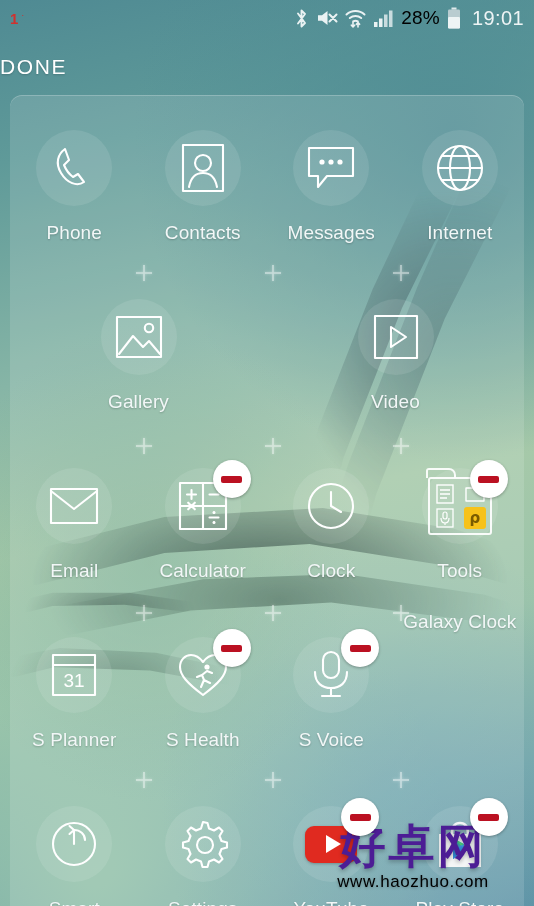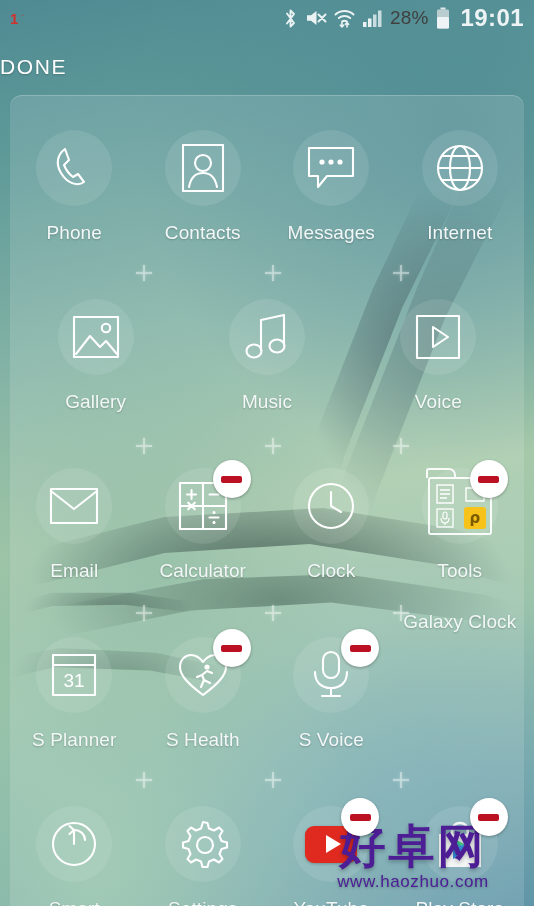--- a/index.html
+++ b/index.html
@@ -49,22 +49,22 @@
     filter:blur(1.6px);}
 
   
   .statusbar{position:absolute;left:0;top:0;width:534px;height:36px;
     display:flex;align-items:center;padding:0 10px;box-sizing:border-box;}
   .sb-left{display:flex;align-items:center;gap:2px;flex:1;}
   .notif-1{color:#d0312e;font-size:15px;font-weight:700;line-height:1;letter-spacing:0;}
   .notif-dot{color:#d0312e;font-size:9px;line-height:1;margin-left:1px;margin-top:-5px;}
   .sb-right{display:flex;align-items:center;gap:7px;color:#e9f1f2;}
   .sb-icon{display:flex;align-items:center;}
-  .sb-batt-txt{font-size:19px;color:#404040;letter-spacing:.2px;}
-  .sb-clock{font-size:24px;color:#eef4f5;letter-spacing:.4px;margin-left:4px;font-weight:bold;}
+  .sb-batt-txt{font-size:19px;color:#000000;letter-spacing:.2px;}
+  .sb-clock{font-size:20px;color:#eef4f5;letter-spacing:.4px;margin-left:4px;}
 
   
   .donebar{position:absolute;left:0;top:40px;width:534px;height:54px;
     display:flex;align-items:center;justify-content:flex-start;padding-right:26px;box-sizing:border-box;}
   .done-btn{color:#ffffff;font-size:21px;letter-spacing:1.6px;
     text-shadow:0 1px 2px rgba(0,0,0,.18);cursor:pointer;}
 
   
   .panel{position:absolute;left:10px;top:95px;width:514px;height:820px;
     background:rgba(255,255,255,.13);
@@ -114,21 +114,21 @@
     box-shadow:0 1px 3px rgba(0,0,0,.25);}
   .yt i{width:0;height:0;border-left:15px solid #fff;border-top:9px solid transparent;
     border-bottom:9px solid transparent;margin-left:4px;}
 
   
   .wm{position:absolute;right:8px;bottom:6px;width:226px;height:86px;
     display:flex;flex-direction:column;align-items:center;justify-content:center;
     pointer-events:none;}
   .wm-cn{font-family:"DejaVu Sans",sans-serif;font-size:46px;font-weight:700;color:#4c1d95;
     letter-spacing:3px;line-height:1;text-shadow:0 2px 4px rgba(0,0,0,.28);}
-  .wm-url{font-size:17px;color:#4c1d95;letter-spacing:.6px;margin-top:3px;
+  .wm-url{font-size:17px;color:#000000;letter-spacing:.6px;margin-top:3px;
     text-shadow:0 1px 3px rgba(0,0,0,.28);}
 </style>
 </head>
 <body>
 
 <div id="screen">
 
   <div class="wall"></div>
   <div class="wall-b"></div>
   <div class="ribbon r1"></div>
@@ -254,40 +254,27 @@
                 <path d="M5 40 L19 22 L29 33 L35 27 L46 40" fill="none" stroke="#ffffff" stroke-width="2.1" stroke-linecap="round" stroke-linejoin="round"></path>
               </svg>
             </div>
           </div>
           <div class="lbl">Gallery</div>
         </div>
         <div class="cell">
           <div class="iconwrap">
             <div class="disc"></div>
             <div class="glyph">
-              <svg width="46" height="50" viewBox="0 0 46 50">
-                <path d="M17 38 V8 L40 3 V33" fill="none" stroke="#ffffff" stroke-width="2.1" stroke-linecap="round" stroke-linejoin="round"></path>
-                <ellipse cx="10" cy="39" rx="7.5" ry="6.5" fill="none" stroke="#ffffff" stroke-width="2.1" stroke-linecap="round" stroke-linejoin="round"></ellipse>
-                <ellipse cx="33" cy="34" rx="7.5" ry="6.5" fill="none" stroke="#ffffff" stroke-width="2.1" stroke-linecap="round" stroke-linejoin="round"></ellipse>
-              </svg>
-            </div>
-          </div>
-          <div class="lbl">Music</div>
-        </div>
-        <div class="cell">
-          <div class="iconwrap">
-            <div class="disc"></div>
-            <div class="glyph">
               <svg width="48" height="48" viewBox="0 0 48 48">
                 <rect x="3" y="3" width="42" height="42" fill="none" stroke="#ffffff" stroke-width="2.1" stroke-linecap="round" stroke-linejoin="round"></rect>
                 <path d="M19 14 L34 24 L19 34 Z" fill="none" stroke="#ffffff" stroke-width="2.1" stroke-linecap="round" stroke-linejoin="round"></path>
               </svg>
             </div>
           </div>
-          <div class="lbl">Voice</div>
+          <div class="lbl">Video</div>
         </div>
       </div>
       <div class="row">
         <div class="cell">
           <div class="iconwrap">
             <div class="disc"></div>
             <div class="glyph">
               <svg width="52" height="40" viewBox="0 0 52 40">
                 <rect x="3" y="3" width="46" height="34" fill="none" stroke="#ffffff" stroke-width="2.1" stroke-linecap="round" stroke-linejoin="round"></rect>
                 <path d="M3 5 L26 23 L49 5" fill="none" stroke="#ffffff" stroke-width="2.1" stroke-linecap="round" stroke-linejoin="round"></path>

